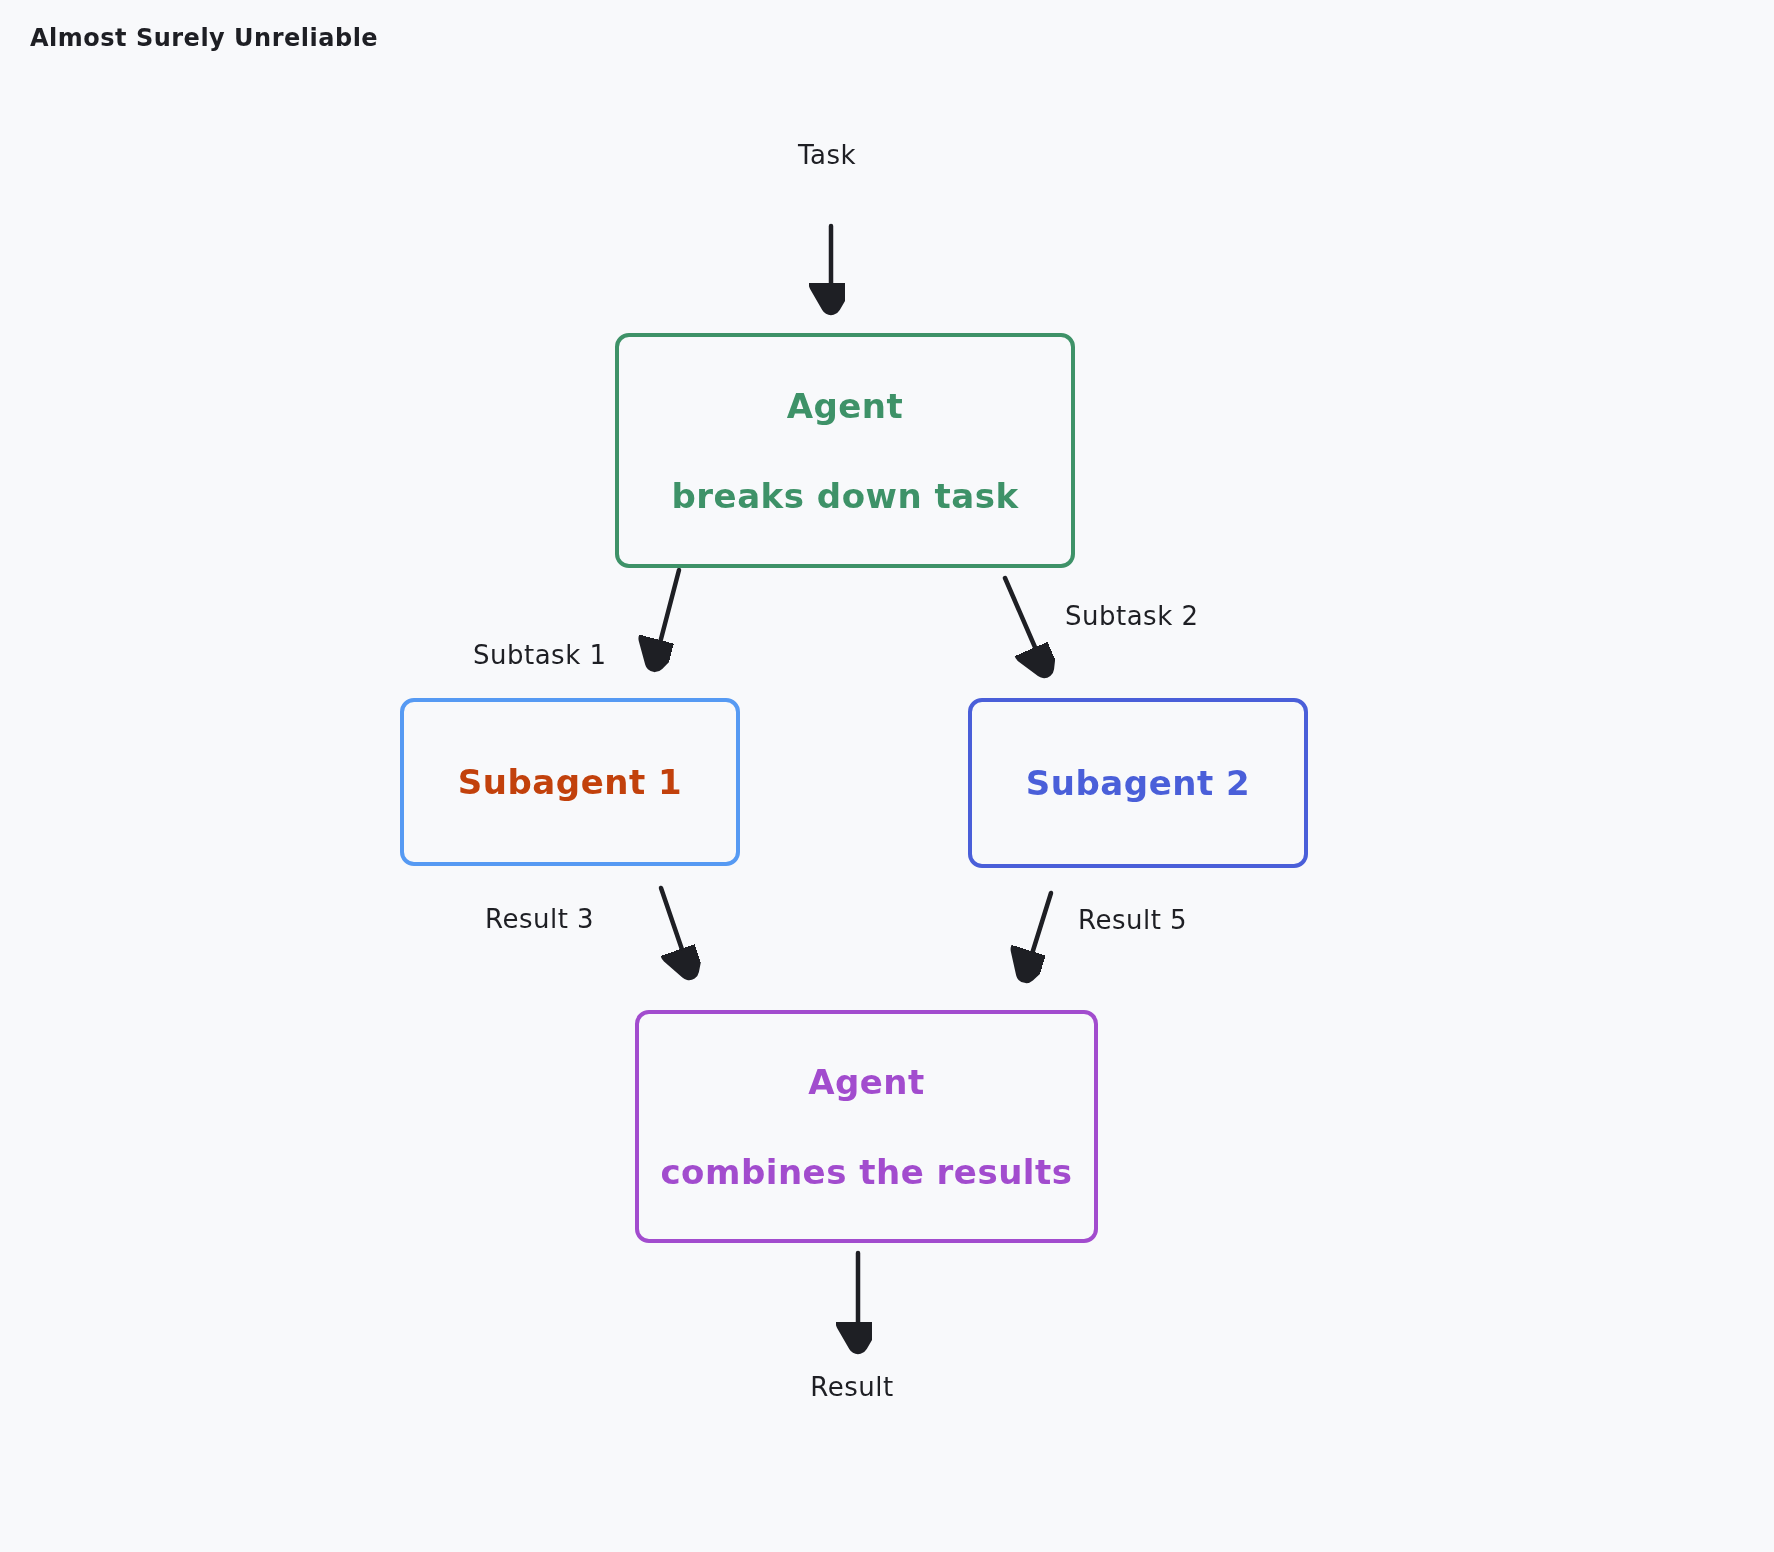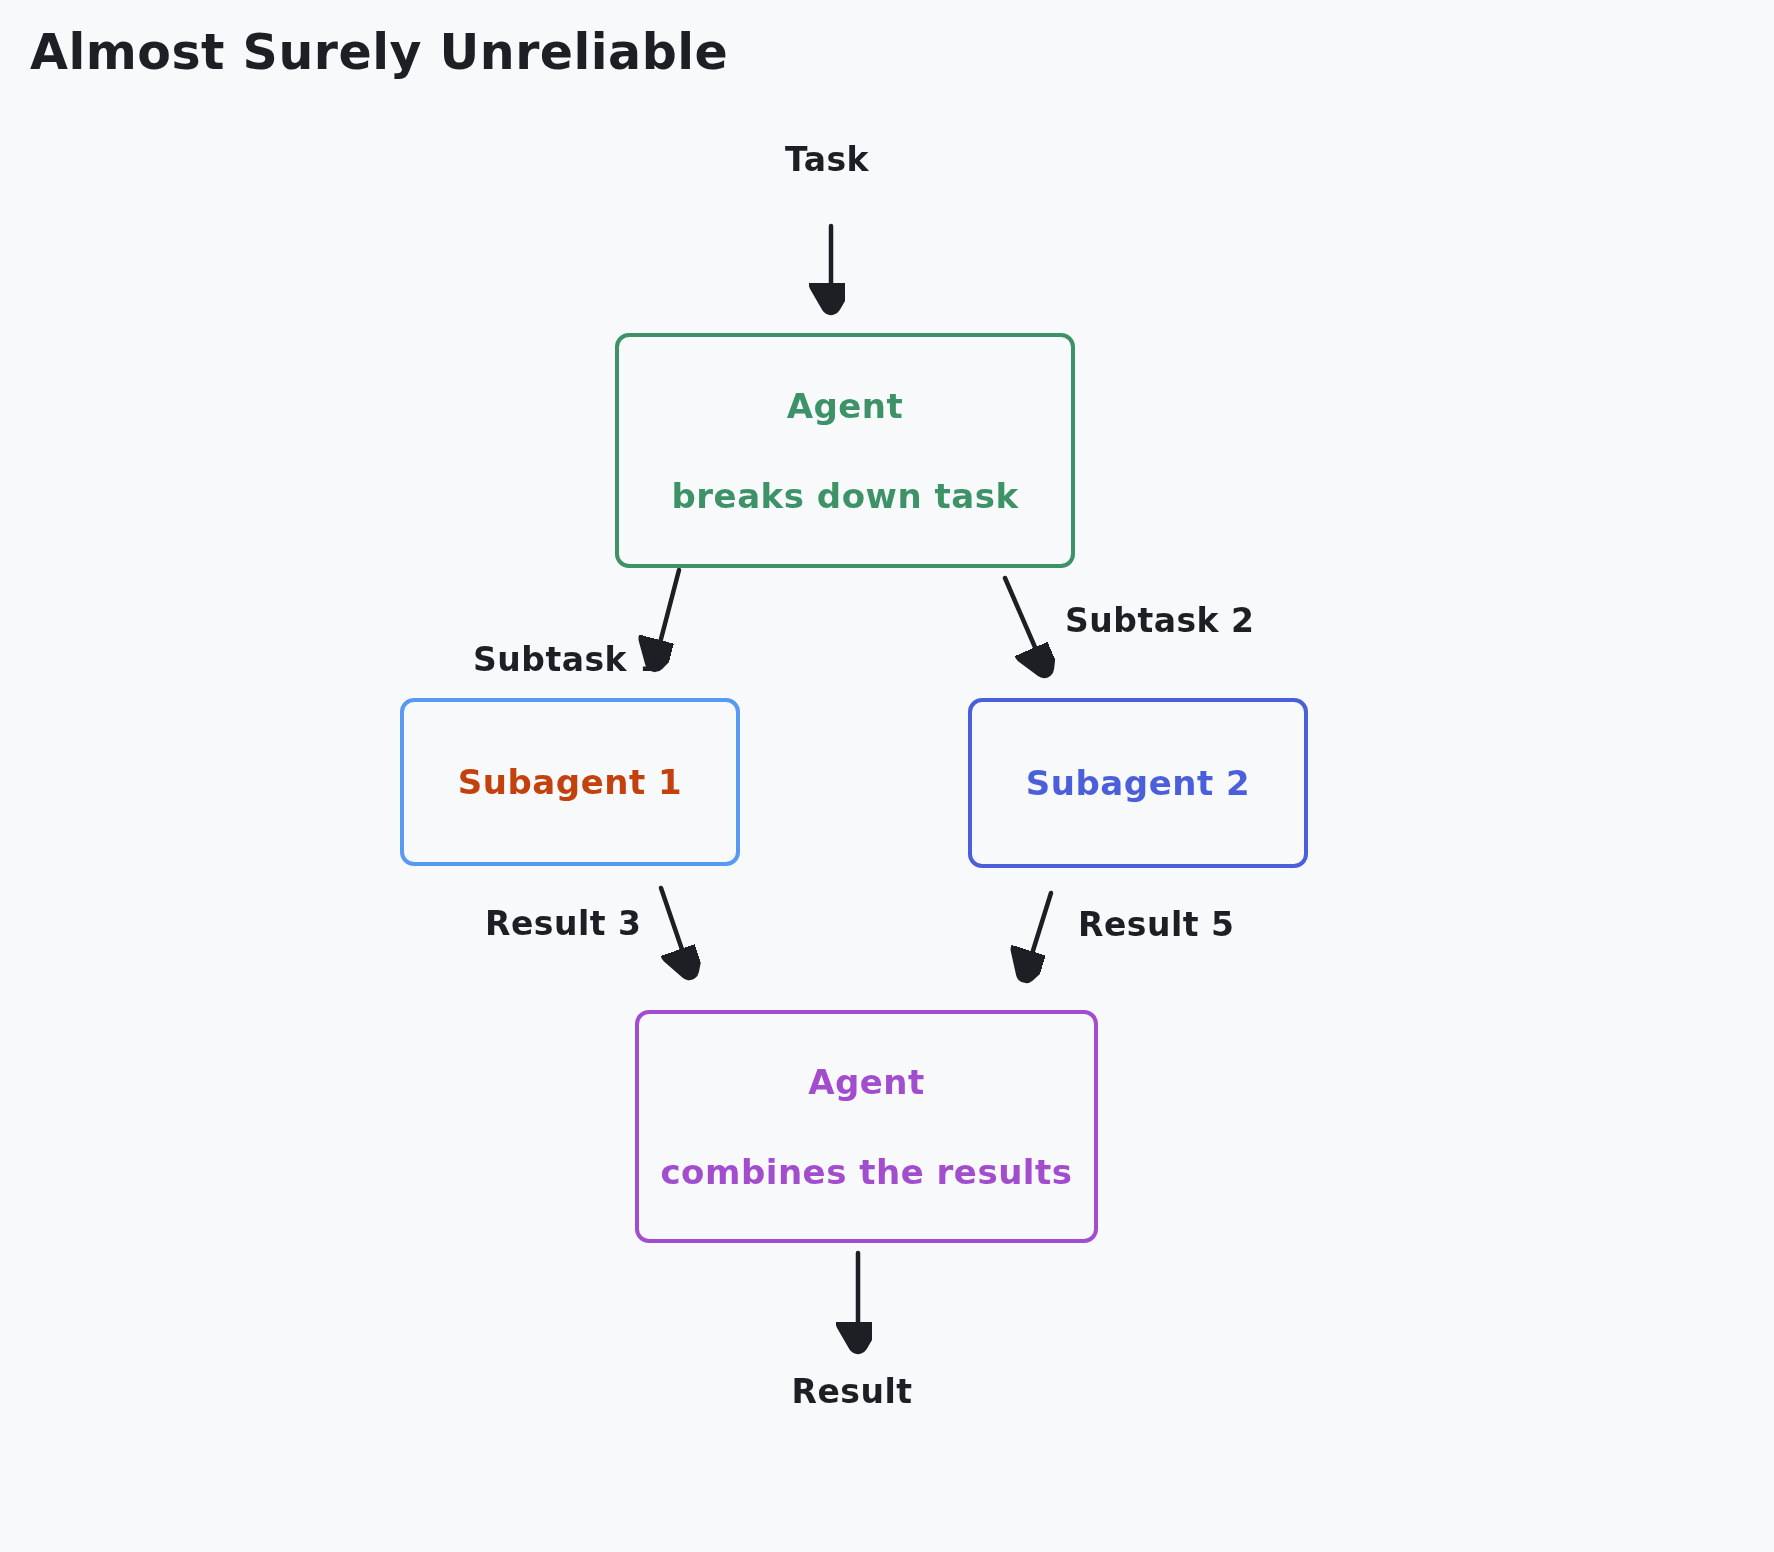--- a/index.html
+++ b/index.html
@@ -12,29 +12,29 @@
     position: relative;
     width: 1774px;
     height: 1552px;
     background: #f8f9fb;
     overflow: hidden;
   }
   .title {
     position: absolute;
     left: 30px;
     top: 24px;
-    font-size: 49px;
+    font-size: 24px;
     font-weight: bold;
     color: #1e1f24;
     letter-spacing: 0.5px;
   }
   .label {
     position: absolute;
-    font-size: 33px;
-    font-weight: bold;
+    font-size: 26px;
+    font-weight: normal;
     color: #1e1f24;
     white-space: nowrap;
     letter-spacing: 0.5px;
   }
   .label.centered { transform: translateX(-50%); }
   .box {
     position: absolute;
     border-radius: 14px;
     background: #f8f9fb;
     display: flex;

